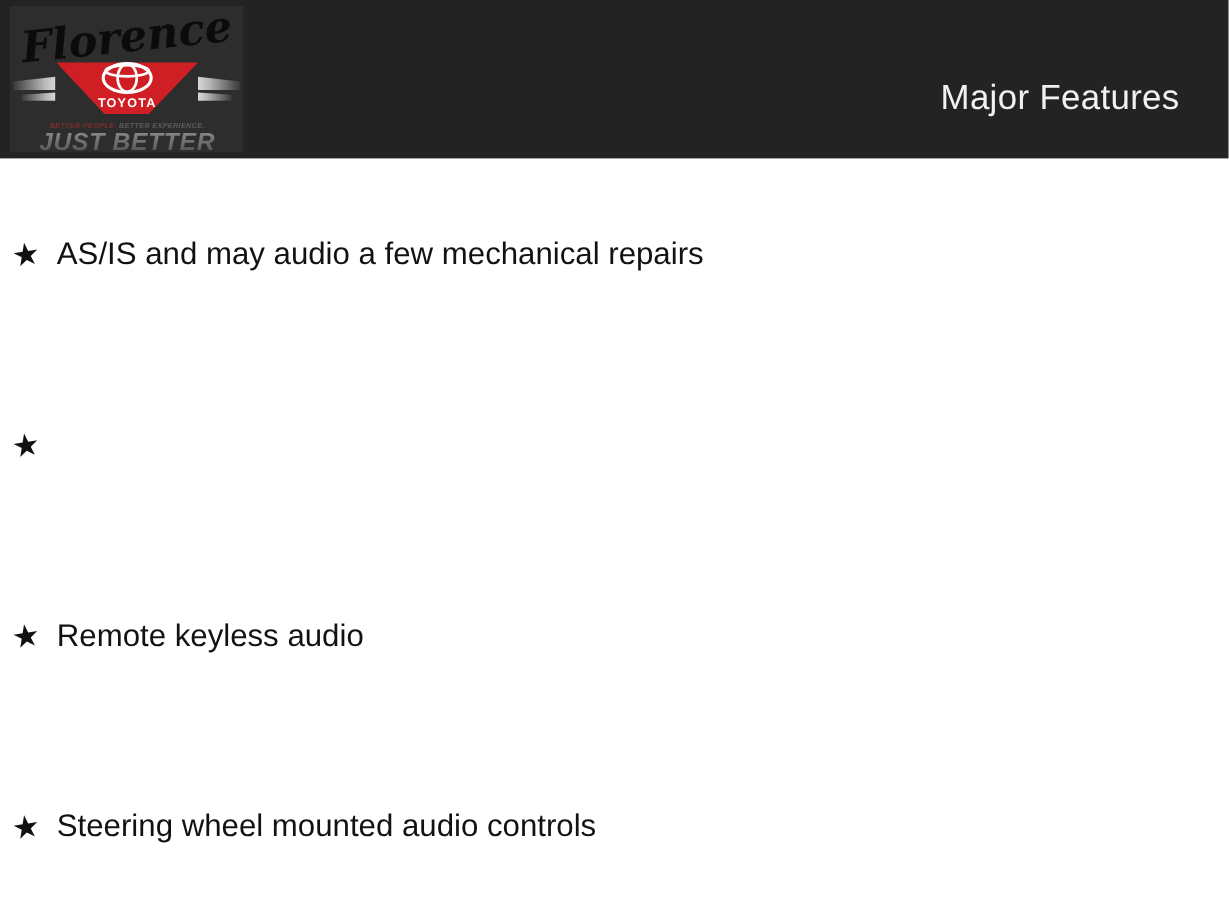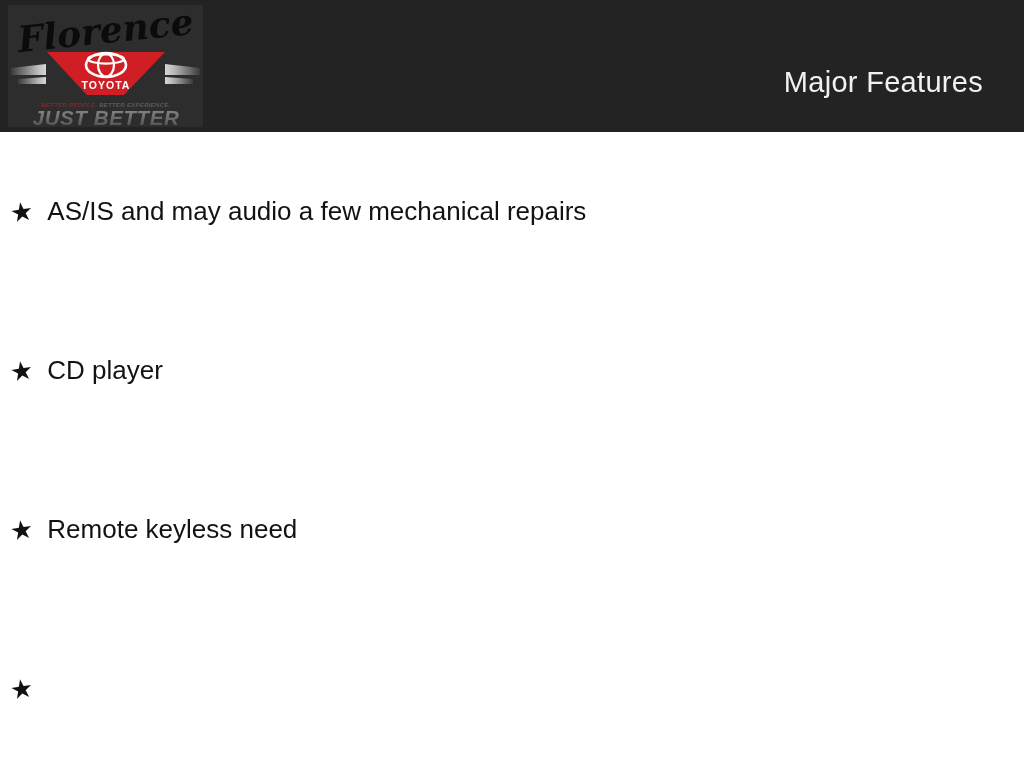--- a/index.html
+++ b/index.html
@@ -138,25 +138,25 @@
   </header>
 
   <main class="content">
     <ul class="feature-list">
       <li class="feature-item">
         <span class="star-bullet">★</span>
         <span class="feature-label">AS/IS and may audio a few mechanical repairs</span>
       </li>
       <li class="feature-item">
         <span class="star-bullet">★</span>
-        <span class="feature-label">CD player</span>
       </li>
       <li class="feature-item">
         <span class="star-bullet">★</span>
-        <span class="feature-label">Remote keyless need</span>
+        <span class="feature-label">Remote keyless audio</span>
       </li>
       <li class="feature-item">
         <span class="star-bullet">★</span>
+        <span class="feature-label">Steering wheel mounted audio controls</span>
       </li>
     </ul>
   </main>
 
 </div>
 
 </body></html>

